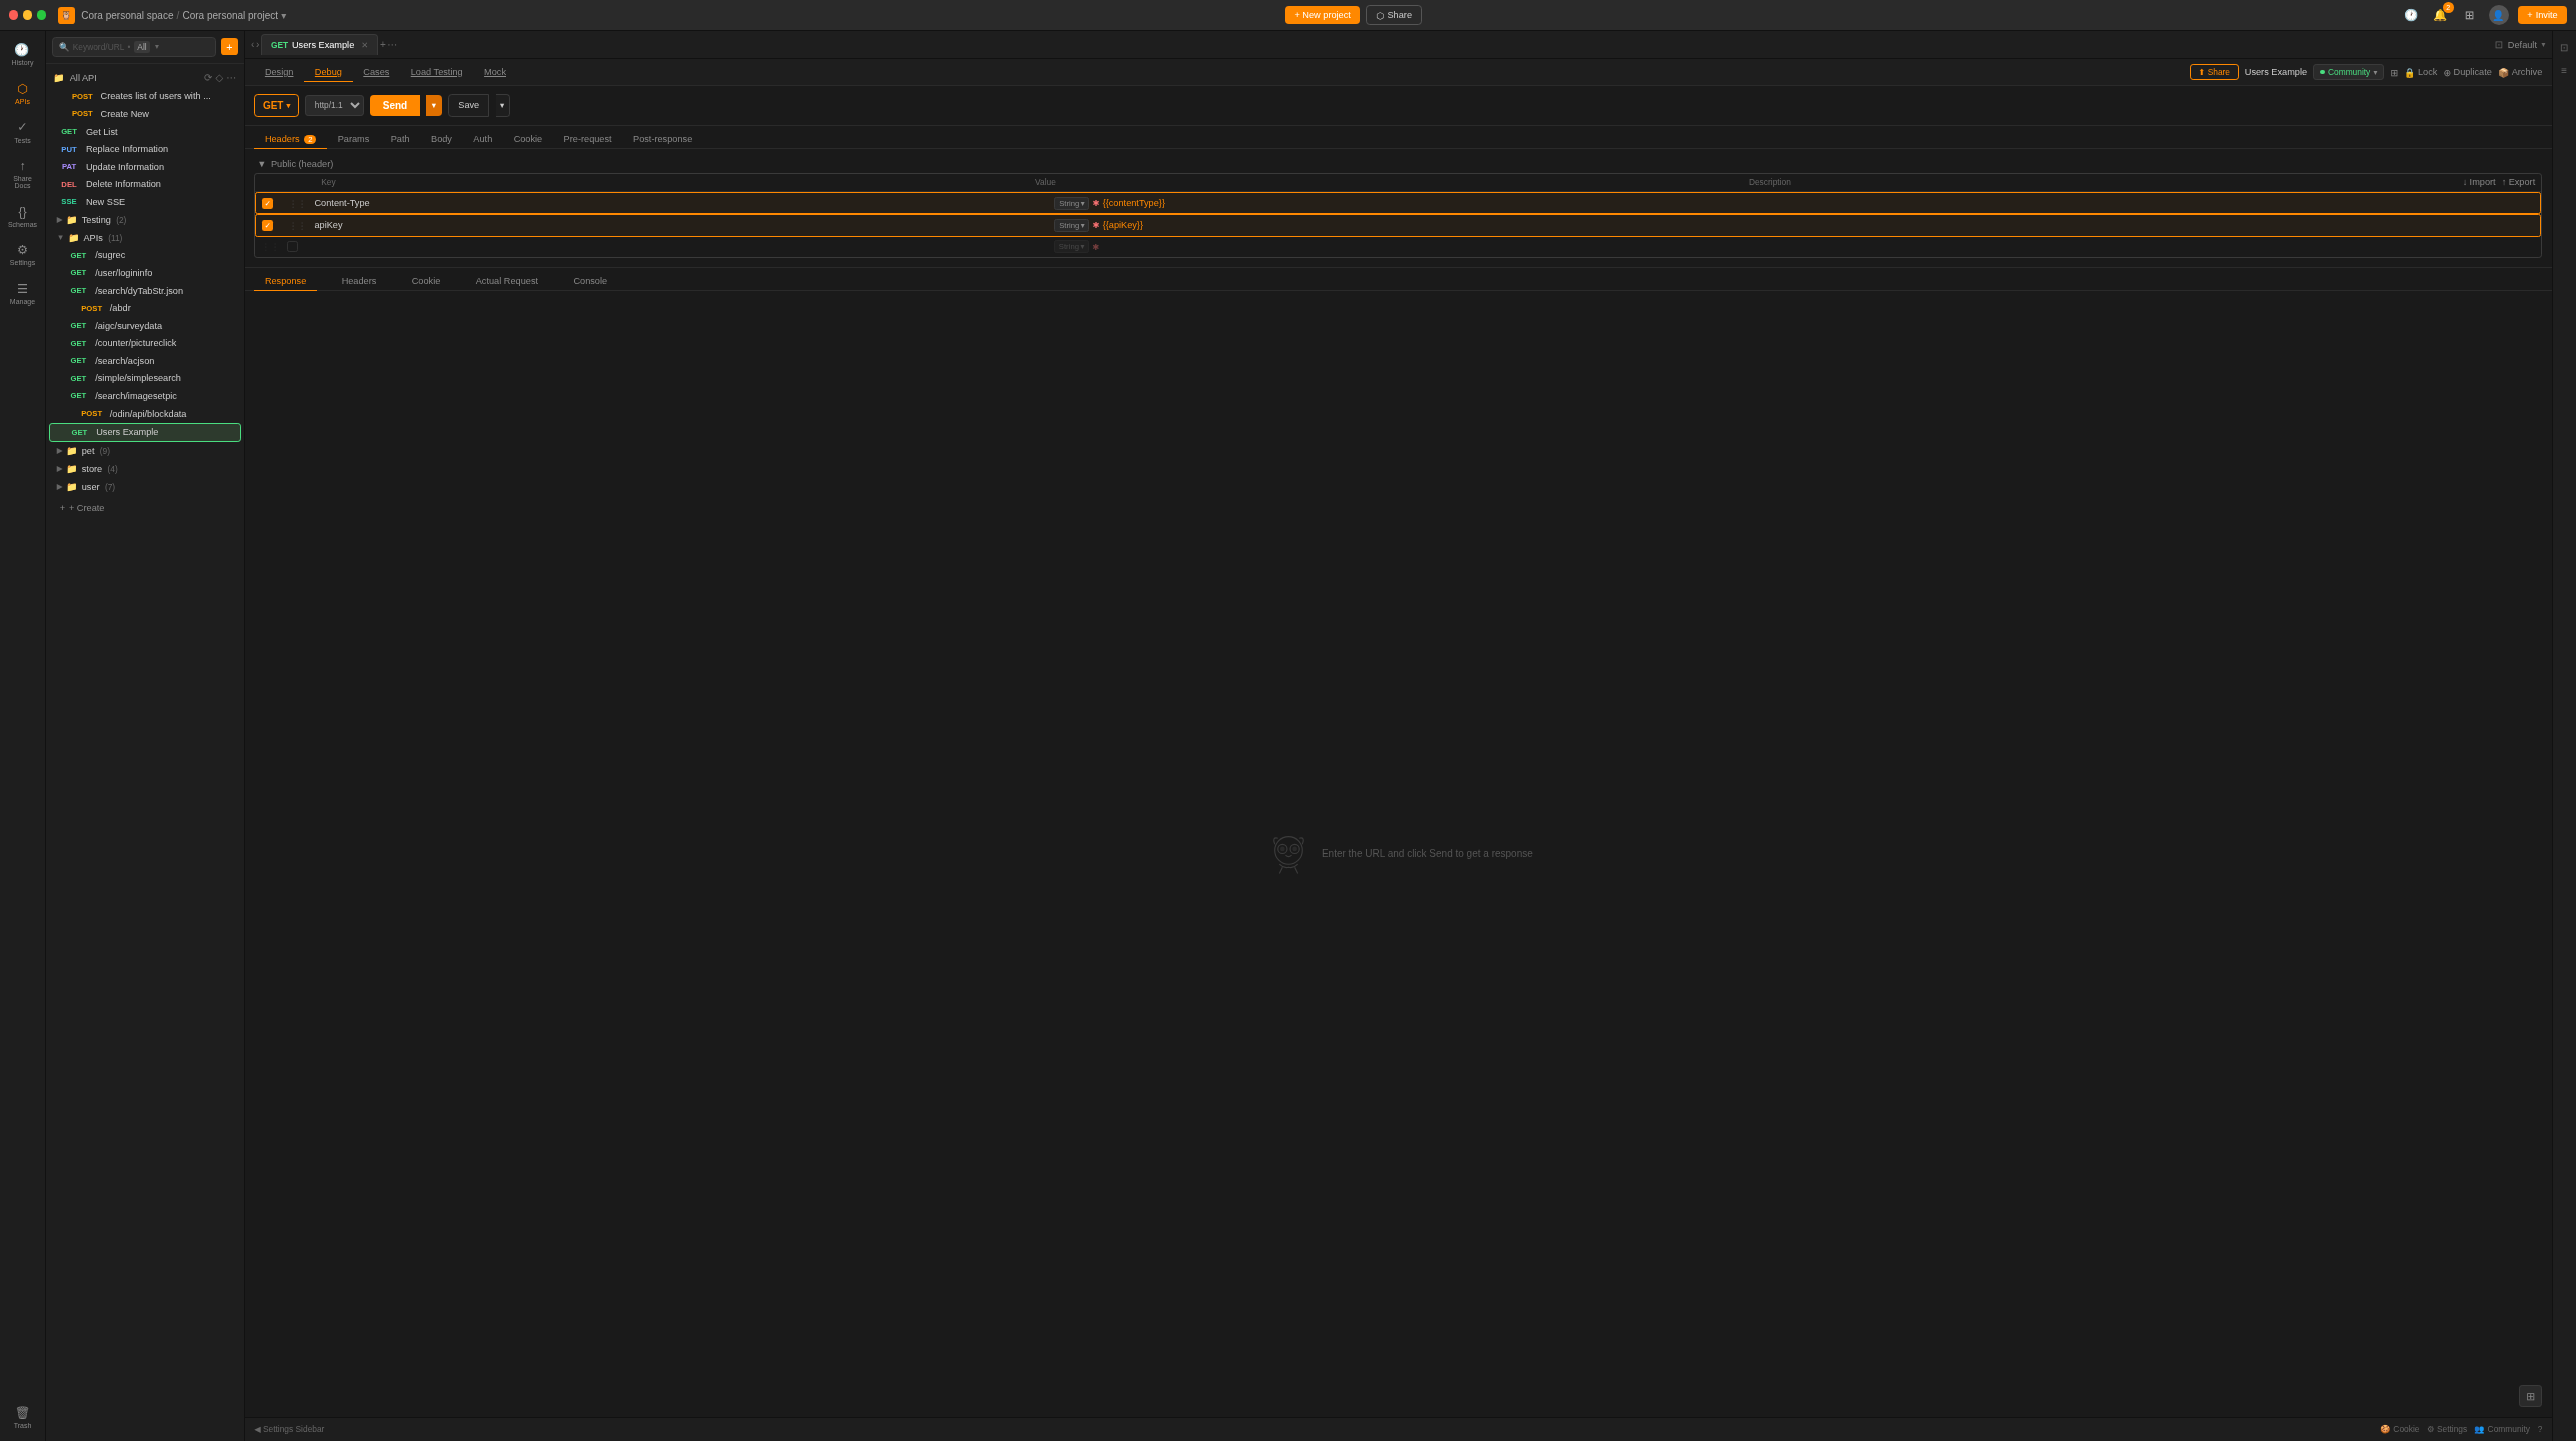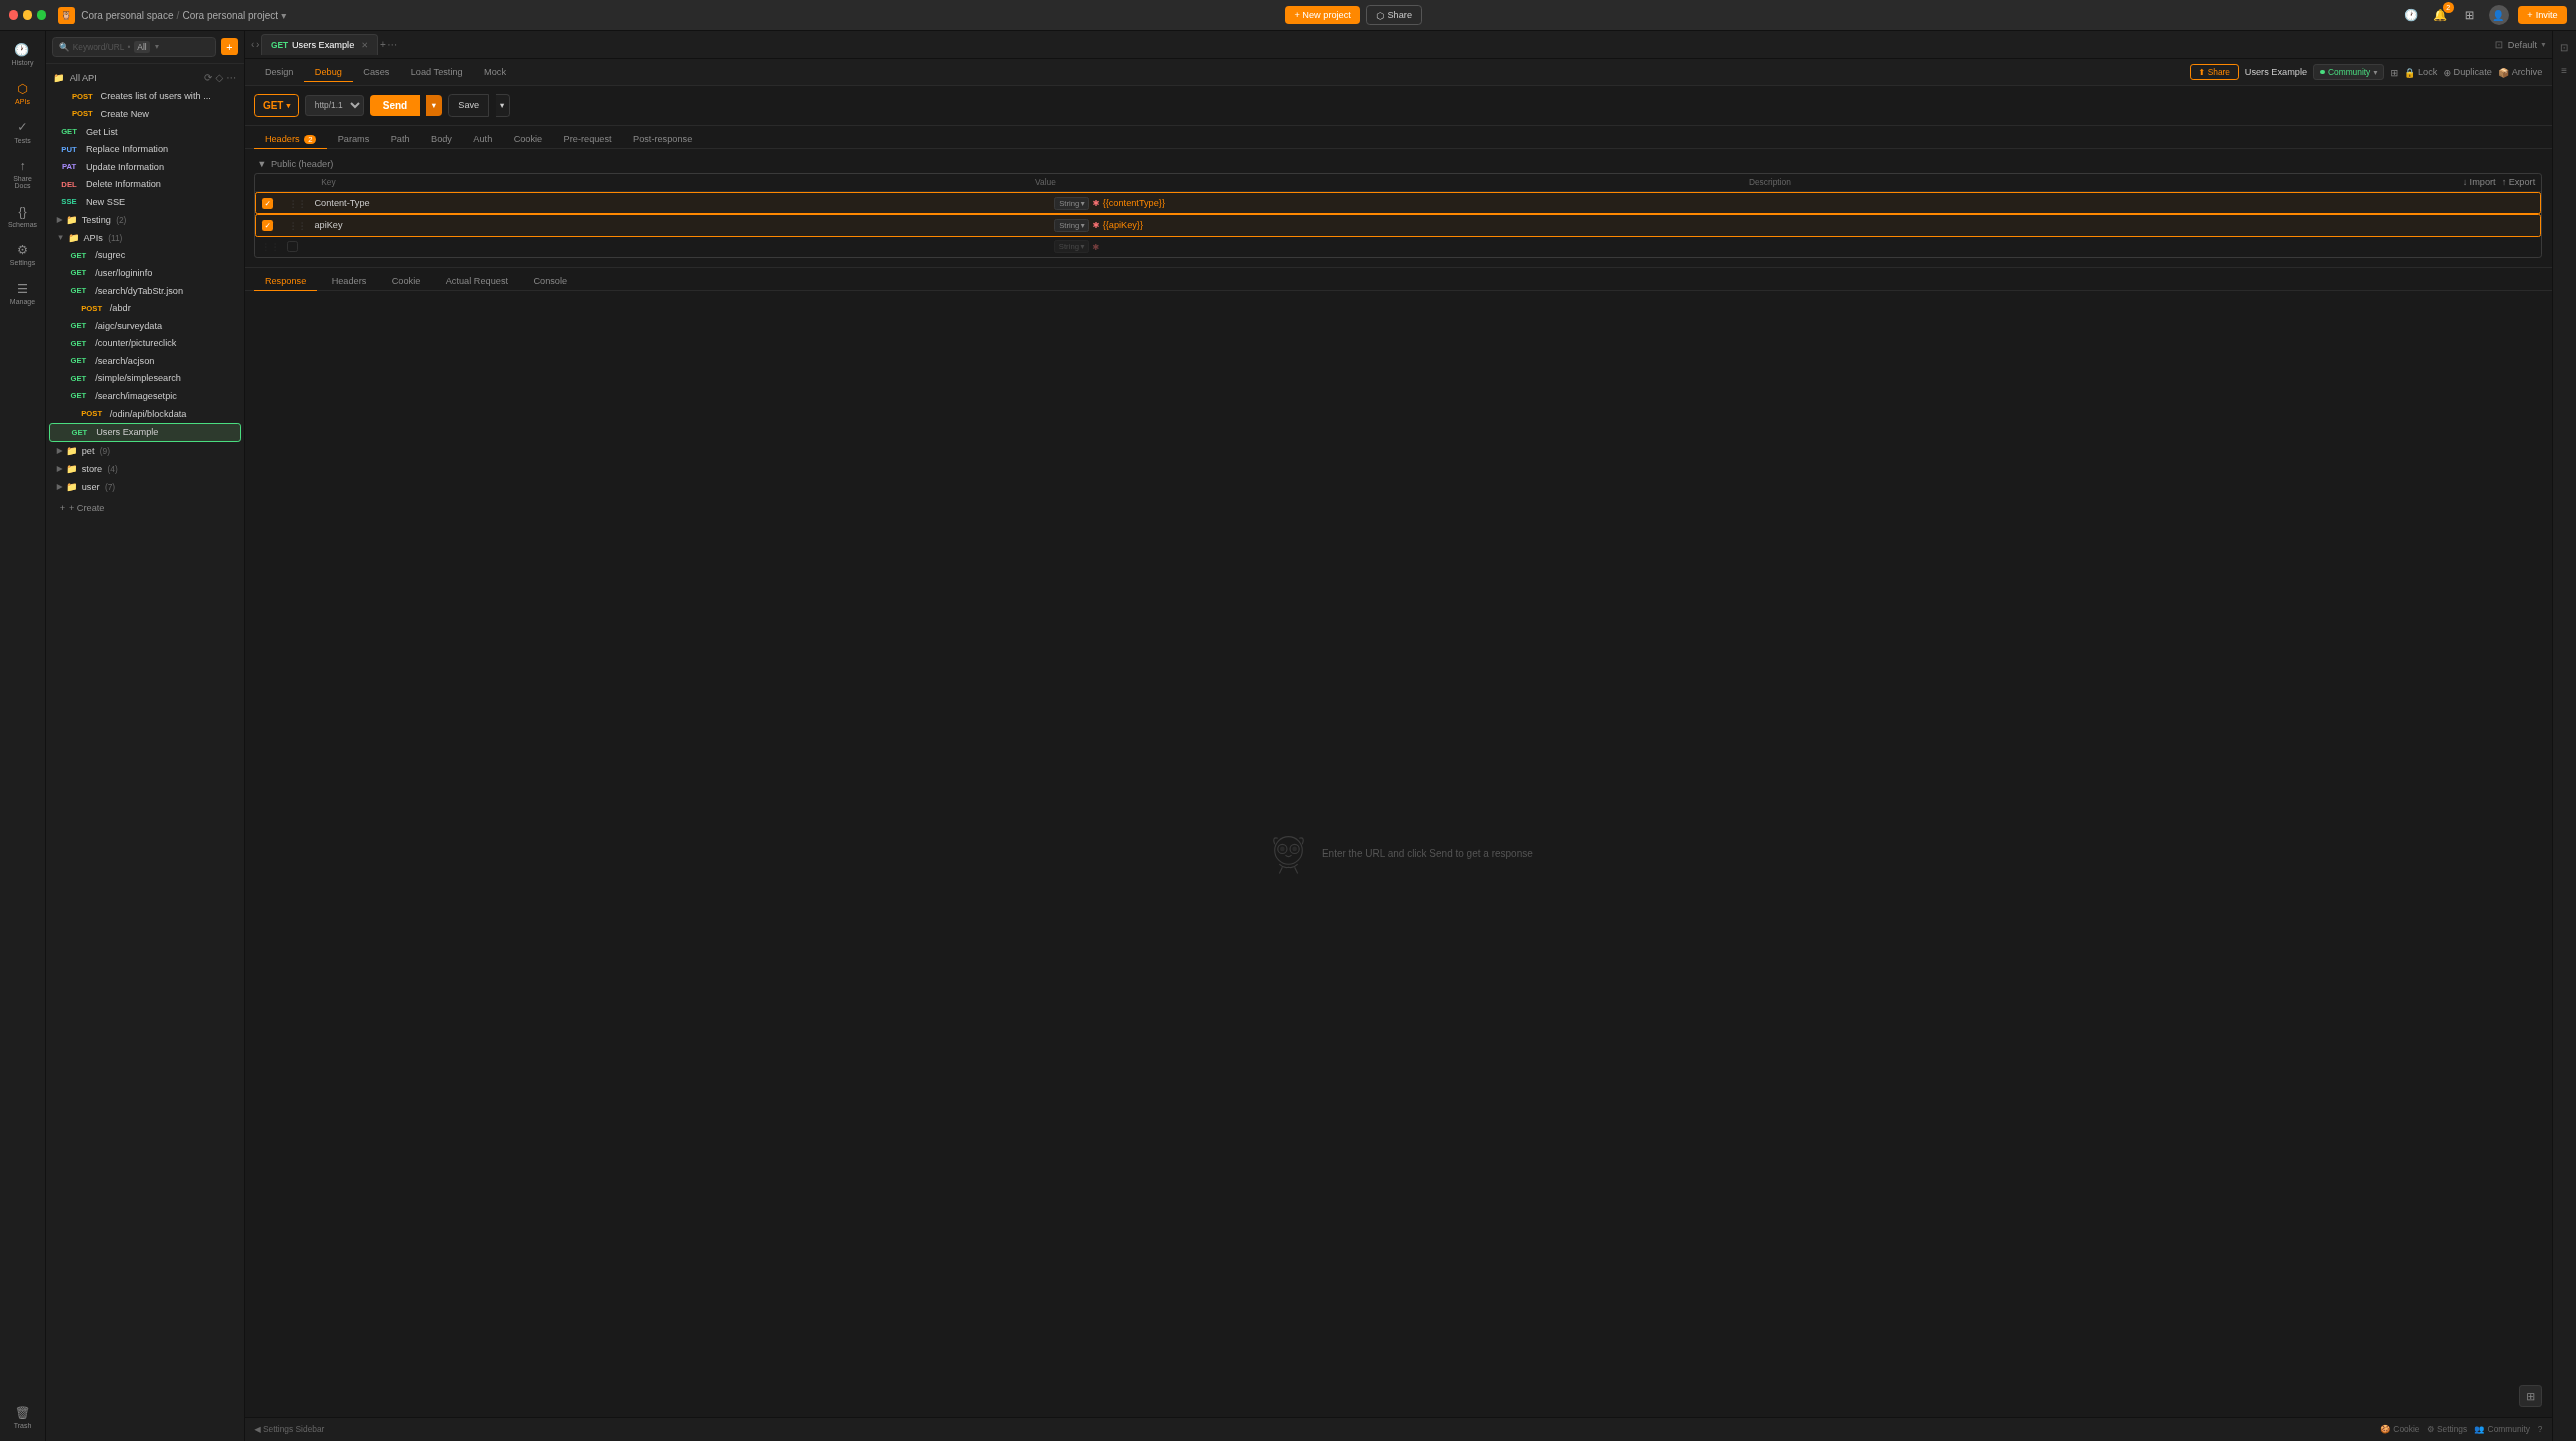--- a/index.html
+++ b/index.html
@@ -287,20 +287,21 @@
       border-bottom: 0.8px solid #2a2a2a;
       background: #1e1e1e;
       flex-shrink: 0;
     }
     .api-nav-tab {
       padding: 4.6px 10.7px;
       font-size: 9.2px;
       cursor: pointer;
       color: #888;
       border-bottom: 1.5px solid transparent;
+      text-decoration: underline;
     }
     .api-nav-tab.active { color: #f80; border-bottom: 1.5px solid #f80; }
     .api-nav-right { margin-left: auto; display: flex; align-items: center; gap: 6.1px; }
     .btn-share-api {
       background: none;
       border: 0.8px solid #f80;
       color: #f80;
       border-radius: 3.1px;
       padding: 2.3px 7.7px;
       font-size: 8.4px;
@@ -506,21 +507,21 @@
     
     .response-section {
       flex: 1;
       display: flex;
       flex-direction: column;
       overflow: hidden;
       border-top: 0.8px solid #2a2a2a;
       margin-top: 3.1px;
     }
     .response-tabs {
-      display: flex; align-items: center; gap: 4px;
+      display: flex; align-items: center; gap: 14px;
       padding: 4.6px 9.2px 0;
       border-bottom: 0.8px solid #2a2a2a;
       flex-shrink: 0;
     }
     .response-tab {
       padding: 3.8px 10.7px;
       font-size: 9.2px;
       cursor: pointer;
       color: #888;
       border-bottom: 1.5px solid transparent;

